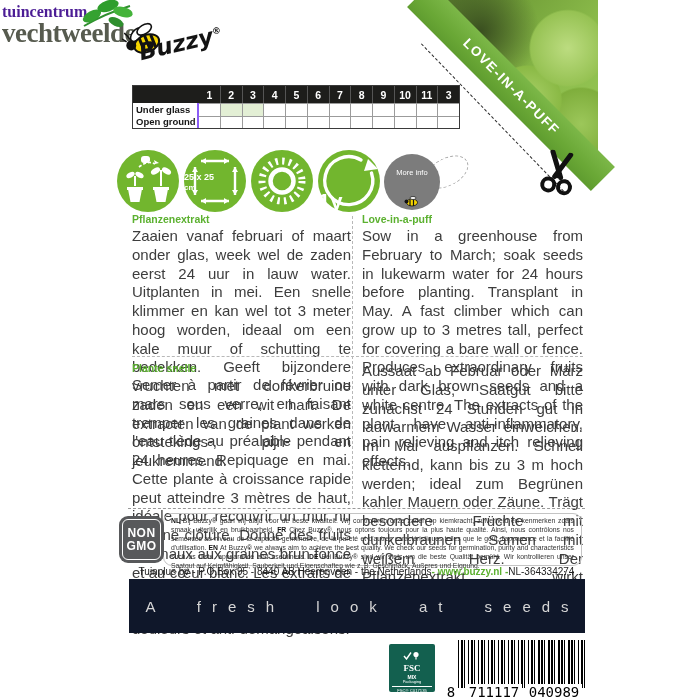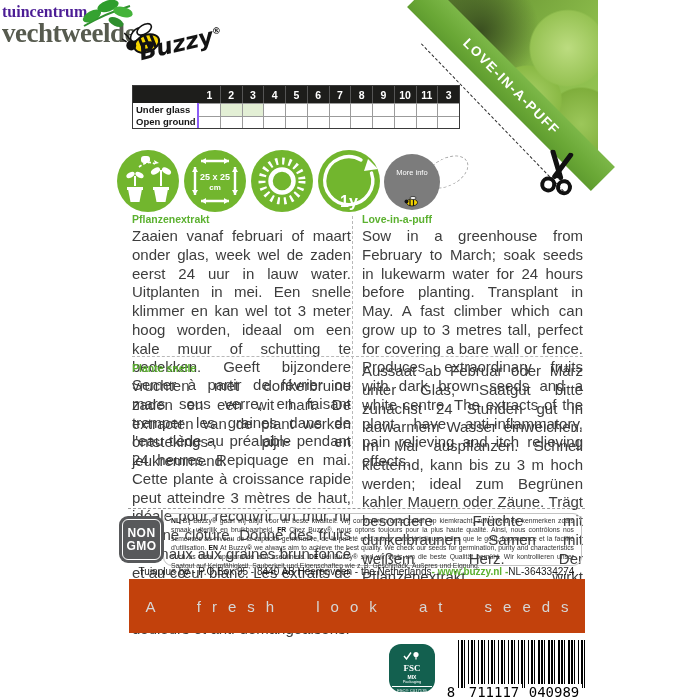--- a/index.html
+++ b/index.html
@@ -53,21 +53,21 @@
 
   
   .green-circle{position:absolute;top:150px;width:62px;height:62px;border-radius:50%;
       background:#72b62e;display:flex;align-items:center;justify-content:center;}
   #more-info{position:absolute;left:384px;top:154px;width:56px;height:56px;border-radius:50%;
       background:#7c7c7c;color:#fff;text-align:center;font-size:7.5px;line-height:1.25;padding-top:14px;box-sizing:border-box;}
   #more-info .mi2{font-weight:bold;margin-top:36px;}
   #bee-trail{position:absolute;left:424px;top:158px;width:44px;height:26px;border:1.2px dashed #a8a8a8;
       border-radius:50%;transform:rotate(-28deg);}
   #mini-bee-icon{position:absolute;left:404px;top:193px;}
-  .spc-txt{position:absolute;width:100%;text-align:center;color:#fff;font-weight:bold;}
+  .spc-txt{position:absolute;width:100%;text-align:left;color:#fff;font-weight:bold;}
 
   
   .desc{position:absolute;width:219px;}
   .desc-title{font-size:10.5px;font-weight:bold;color:#5cb130;margin-bottom:2px;}
   .desc-body{font-size:15px;color:#3d3d3d;text-align:justify;line-height:1.25;}
   #divider-v{position:absolute;left:352px;top:216px;height:288px;border-left:1.3px dashed #b8b8b8;}
   #divider-h{position:absolute;left:132px;top:356px;width:451px;border-top:1.3px dashed #b8b8b8;}
   #fold-line{position:absolute;left:128px;top:508px;width:457px;border-top:1.5px dashed #9a9a9a;}
 
   
@@ -78,27 +78,27 @@
   #nongmo{position:absolute;left:119px;top:516px;width:45px;height:47px;background:#58595b;
       border-radius:9px;display:flex;align-items:center;justify-content:center;}
   #nongmo .inner{border:1.6px solid #fff;border-radius:6px;width:37px;height:39px;
       display:flex;flex-direction:column;align-items:center;justify-content:center;
       color:#fff;font-weight:bold;font-size:12px;line-height:1.05;letter-spacing:0.5px;}
 
   
   #address-row{position:absolute;left:130px;top:566px;width:453px;display:flex;
       justify-content:center;font-size:10px;color:#222;}
   #address-row .website{color:#5cb130;font-weight:bold;}
-  #black-bar{position:absolute;left:129px;top:579px;width:456px;height:54px;background:#c2410c;
+  #black-bar{position:absolute;left:129px;top:579px;width:456px;height:54px;background:#0f172a;
       display:flex;align-items:center;justify-content:center;}
   #slogan{color:#d6d6d6;font-size:15px;letter-spacing:11px;word-spacing:16px;text-indent:11px;}
 
   
   #fsc{position:absolute;left:389px;top:644px;width:46px;height:48px;background:#13604f;color:#fff;
-      border-radius:12px;text-align:center;box-sizing:border-box;padding-top:2px;}
+      border-radius:2px;text-align:center;box-sizing:border-box;padding-top:2px;}
   #fsc .fsc-name{font-family:"Liberation Serif",serif;font-weight:bold;font-size:9px;line-height:1.1;}
   #fsc .fsc-label{font-size:5px;font-weight:bold;line-height:1.2;}
   #fsc .fsc-sub{font-size:4px;line-height:1.2;}
   #fsc .fsc-license{font-size:4.2px;border-top:0.5px solid #fff;margin:1.5px 3px 0;padding-top:1px;}
   #barcode-zone{position:absolute;left:444px;top:640px;width:146px;height:60px;}
   #bars{position:absolute;left:14px;top:0;width:130px;height:48px;
       background:repeating-linear-gradient(90deg,#000 0 1.5px,#fff 1.5px 3px,#000 3px 5px,#fff 5px 6px,#000 6px 7px,#fff 7px 10px);}
   .bc-digit{position:absolute;top:44px;height:16px;font-family:"DejaVu Sans Mono",monospace;
       font-size:14px;color:#000;background:#fff;text-align:center;line-height:16px;}
   #bc-lead{left:1px;width:12px;background:transparent;}
@@ -231,21 +231,21 @@
     <svg width="62" height="62" viewBox="0 0 62 62">
       <circle cx="31" cy="31" r="20" fill="none" stroke="#fff" stroke-width="7" stroke-dasharray="2.4 4.3"></circle>
       <circle cx="31" cy="31" r="11.5" fill="none" stroke="#fff" stroke-width="4.5"></circle>
     </svg>
   </div>
   <div class="green-circle" style="left:318px;">
     <svg width="62" height="62" viewBox="0 0 62 62" style="position:absolute;left:0;top:0;">
       <path d="M43 10 A24 24 0 1 0 53.5 23" fill="none" stroke="#fff" stroke-width="3.4" stroke-linecap="round"></path>
       <path d="M50 9 l10 10 l-14 2 z" fill="#fff"></path>
     </svg>
-    <div class="spc-txt" style="top:21px;font-size:16px;position:relative;">1y</div>
+    <div class="spc-txt" style="top:21px;font-size:22px;position:relative;">1y</div>
   </div>
   <div id="bee-trail"></div>
   <div id="more-info">
     <div class="mi1">More info</div>
     <div class="mi2">www.buzzy.nl</div>
   </div>
   <div id="mini-bee-icon">
     <svg width="16" height="11" viewBox="0 0 16 11">
       <ellipse cx="8" cy="6.5" rx="5.5" ry="3.5" fill="#f6d500" stroke="#111" stroke-width="0.8"></ellipse>
       <path d="M6 3.5 V10 M9.5 3 V10" stroke="#111" stroke-width="1.2"></path>

